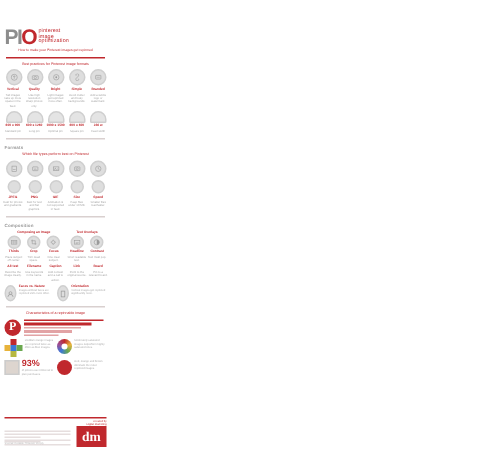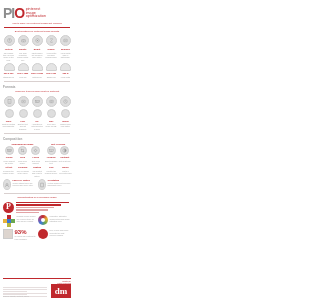--- a/index.html
+++ b/index.html
@@ -7,21 +7,21 @@
   body {
     width:74px; height:300px;
     font-family:"Liberation Sans", sans-serif;
     color:#555;
     overflow:hidden;
     position:relative;
   }
   .page { width:74px; height:300px; background:#fff; position:relative; }
 
   
-  .header { padding:7px 3px 0 3px; display:flex; align-items:flex-start; gap:1.5px; }
+  .header { padding:18px 3px 0 3px; display:flex; align-items:flex-start; gap:1.5px; }
   .logo { font-size:14px; font-weight:bold; letter-spacing:-1px; line-height:12px; }
   .logo .pi { color:#8d8d8d; }
   .logo .o  { color:#c0282d; }
   .logo-sub { padding-top:1px; }
   .logo-sub div {
     color:#c0282d; font-size:3.6px; line-height:3.6px;
     letter-spacing:0.1px; white-space:nowrap;
   }
   .tagline {
     margin:2.5px 4px 0 4px; text-align:center;

